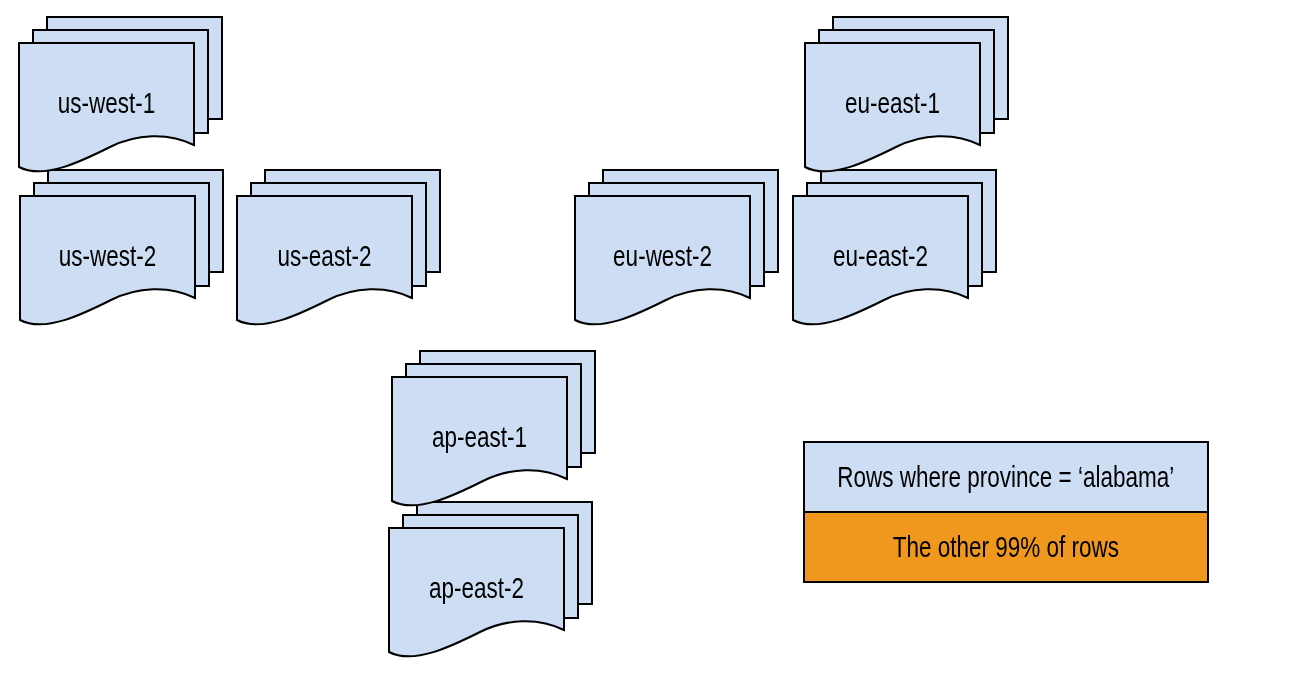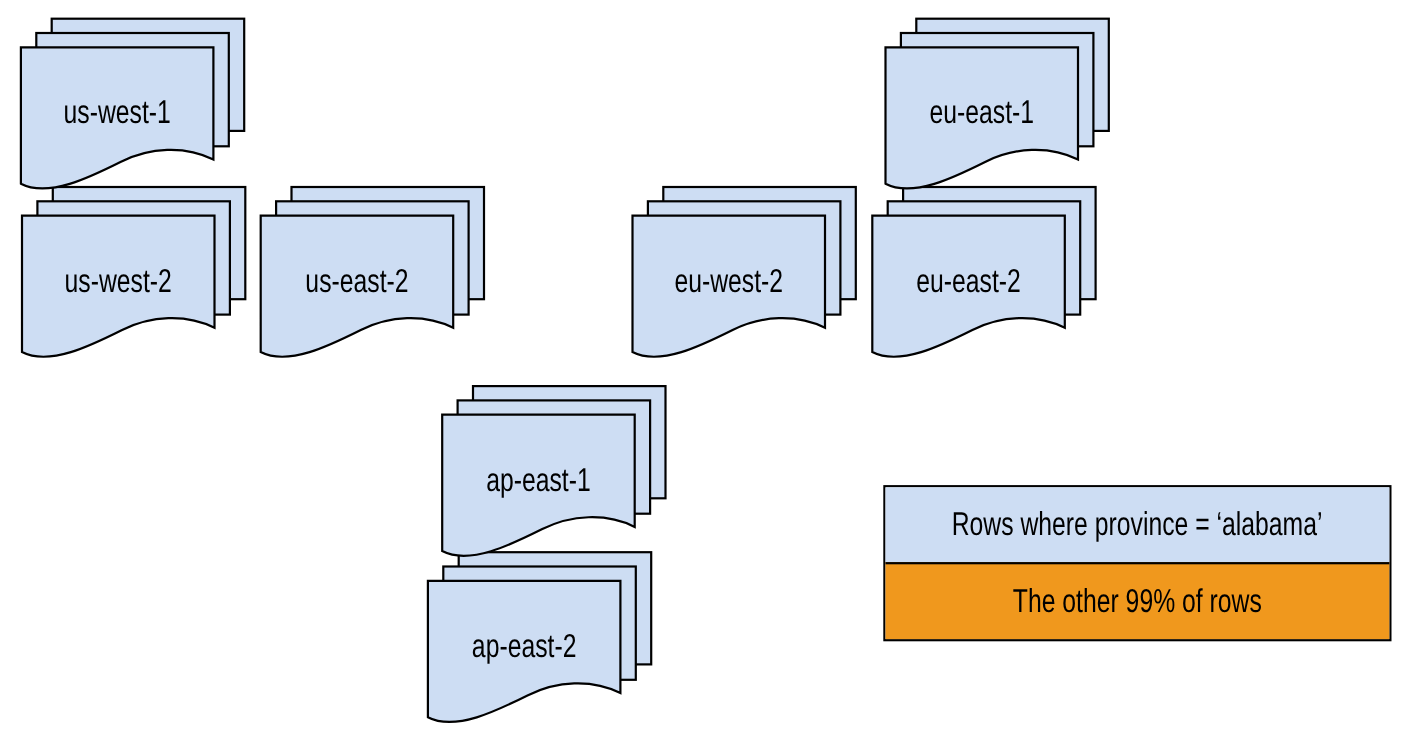--- a/index.html
+++ b/index.html
@@ -25,21 +25,21 @@
   .stack svg{position:absolute;left:0;top:0;overflow:visible;}
   .sheet{fill:var(--region-fill);stroke:var(--stroke);stroke-width:2;}
   .stack.highlight .sheet{fill:var(--highlight-fill);}
   .doc-label{
     position:absolute;left:1px;top:76px;width:175px;height:30px;
     line-height:30px;text-align:center;
     font-size:30px;transform:scaleX(0.75);transform-origin:50% 50%;
     white-space:nowrap;
   }
   .legend{
-    position:absolute;left:803px;top:441px;width:462px;height:142px;
+    position:absolute;left:803px;top:441px;width:406px;height:142px;
     border:2px solid var(--stroke);
     display:flex;flex-direction:column;z-index:3;
   }
   .legend-row{flex:1;display:flex;align-items:center;justify-content:center;}
   .legend-row + .legend-row{border-top:2px solid var(--stroke);}
   .legend-row.blue{background:var(--region-fill);}
   .legend-row.orange{background:var(--highlight-fill);}
   .legend-label{
     font-size:30px;transform:scaleX(0.75);transform-origin:50% 50%;
     white-space:nowrap;
@@ -99,21 +99,21 @@
 
   <div class="stack lower" style="left:792px;top:165px;">
     <svg width="206" height="166" viewBox="0 0 206 166">
       <rect class="sheet" x="29" y="5" width="175" height="102"></rect>
       <rect class="sheet" x="15" y="18" width="175" height="103"></rect>
       <path class="sheet" d="M1 31 L176 31 L176 133 C150 120 118 122 92 135 C64 149 26 168 1 155 Z"></path>
     </svg>
     <div class="doc-label">eu-east-2</div>
   </div>
 
-  <div class="stack upper" style="left:401px;top:346px;">
+  <div class="stack upper" style="left:391px;top:346px;">
     <svg width="206" height="166" viewBox="0 0 206 166">
       <rect class="sheet" x="29" y="5" width="175" height="102"></rect>
       <rect class="sheet" x="15" y="18" width="175" height="103"></rect>
       <path class="sheet" d="M1 31 L176 31 L176 133 C150 120 118 122 92 135 C64 149 26 168 1 155 Z"></path>
     </svg>
     <div class="doc-label">ap-east-1</div>
   </div>
 
   <div class="stack lower" style="left:388px;top:497px;">
     <svg width="206" height="166" viewBox="0 0 206 166">

